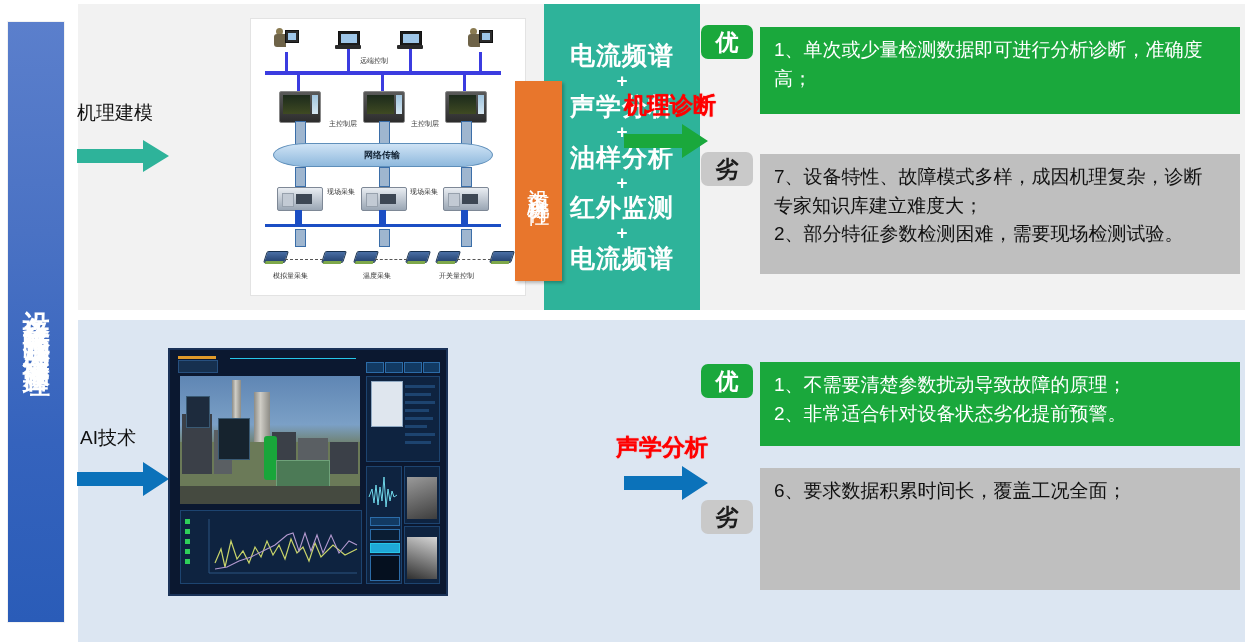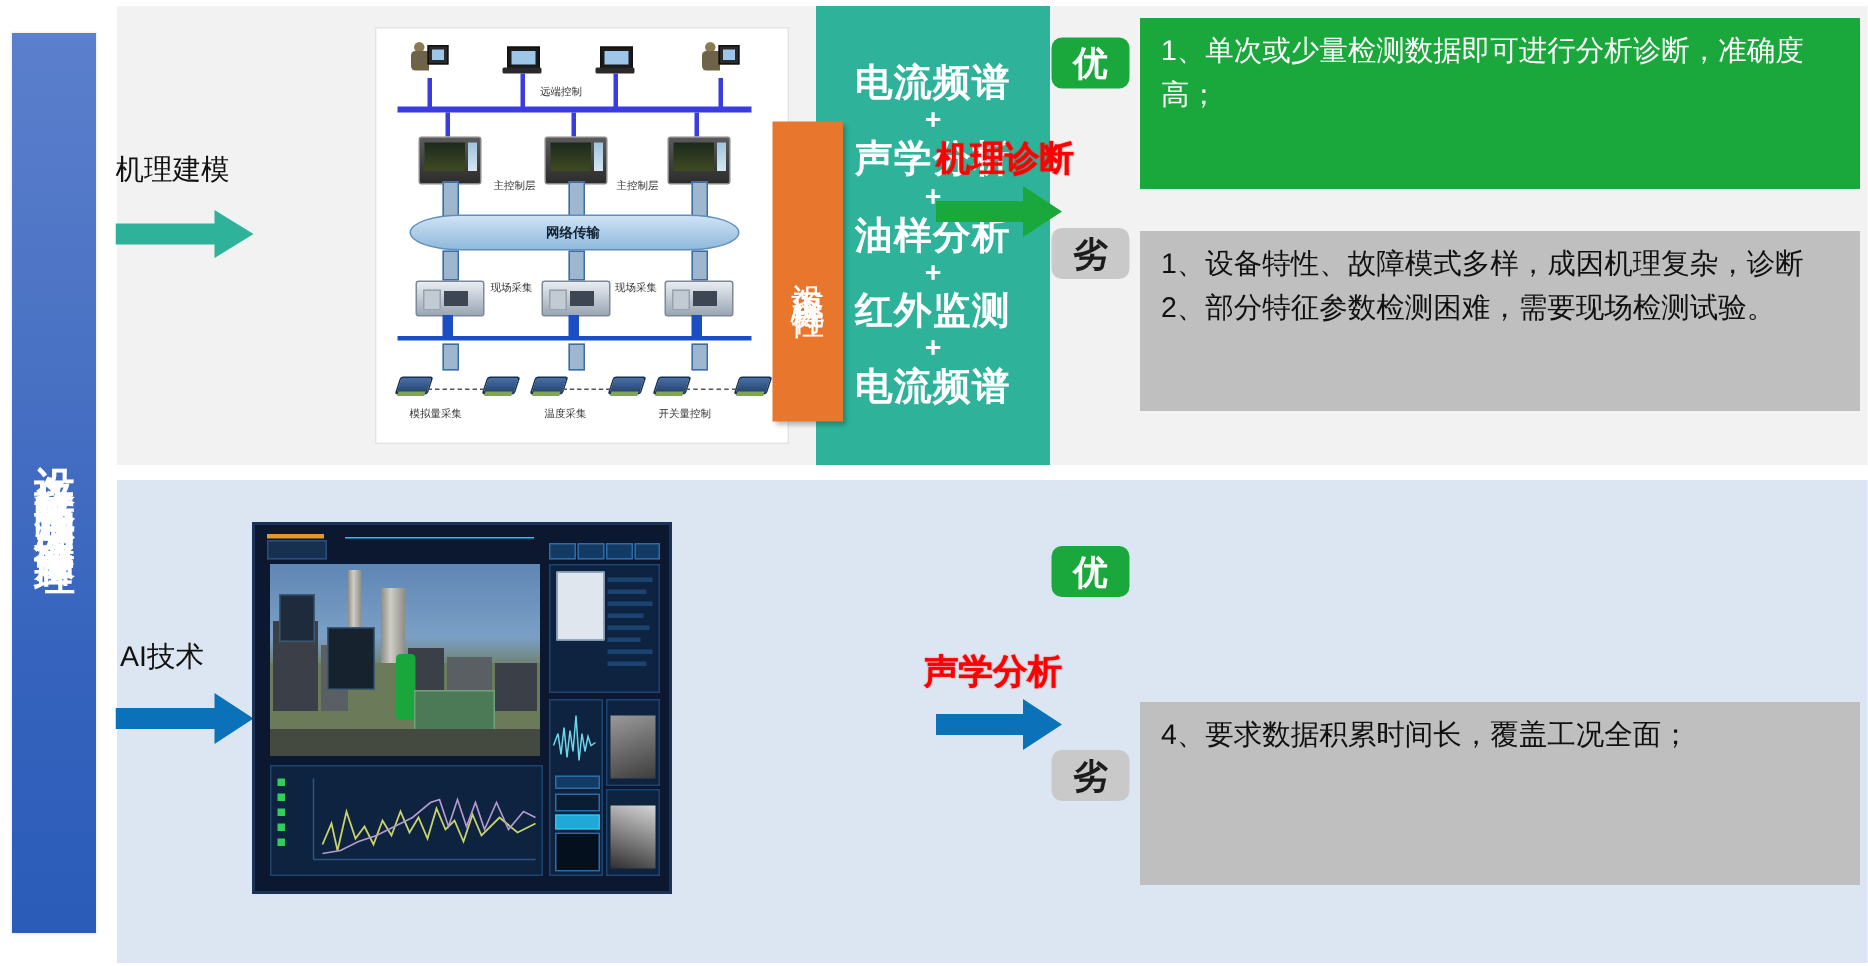--- a/index.html
+++ b/index.html
@@ -326,27 +326,28 @@
     <div class="diag-label" style="left:546px;top:86px;">机理诊断</div>
     <div class="arrow" style="left:546px;top:120px;">
       <svg width="84" height="34" viewBox="0 0 84 34">
           <path d="M0 10 H58 V0 L84 17 L58 34 V24 H0 Z" fill="#1aa83c"></path>
         </svg>
     </div>
 
     <div class="badge badge-good" style="left:623px;top:21px;">优</div>
     <div class="badge badge-bad" style="left:623px;top:148px;">劣</div>
 
-    <div class="box box-good" style="left:682px;top:8px;width:480px;height:114px;">
+    <div class="box box-good" style="left:682px;top:23px;width:480px;height:87px;">
       <p>1、单次或少量检测数据即可进行分析诊断，准确度</p>
       <p>高；</p>
     </div>
 
     <div class="box box-bad" style="left:682px;top:150px;width:480px;height:120px;">
-      <p>1、设备特性、故障模式多样，成因机理复杂，诊断</p>
+      <p>7、设备特性、故障模式多样，成因机理复杂，诊断</p>
+      <p>专家知识库建立难度大；</p>
       <p>2、部分特征参数检测困难，需要现场检测试验。</p>
     </div>
   </div>
 
   <div class="panel panel-bottom">
 
     <div class="in-label" style="left:2px;top:105px;">AI技术</div>
     <div class="arrow" style="left:-1px;top:142px;">
       <svg width="92" height="34" viewBox="0 0 92 34">
           <path d="M0 10 H66 V0 L92 17 L66 34 V24 H0 Z" fill="#0b72ba"></path>
@@ -427,19 +428,23 @@
     <div class="diag-label" style="left:538px;top:112px;">声学分析</div>
     <div class="arrow" style="left:546px;top:146px;">
       <svg width="84" height="34" viewBox="0 0 84 34">
           <path d="M0 10 H58 V0 L84 17 L58 34 V24 H0 Z" fill="#0b72ba"></path>
         </svg>
     </div>
 
     <div class="badge badge-good" style="left:623px;top:44px;">优</div>
     <div class="badge badge-bad" style="left:623px;top:180px;">劣</div>
 
+    <div class="box box-good" style="left:682px;top:42px;width:480px;height:84px;">
+      <p>1、不需要清楚参数扰动导致故障的原理；</p>
+      <p>2、非常适合针对设备状态劣化提前预警。</p>
+    </div>
 
     <div class="box box-bad" style="left:682px;top:148px;width:480px;height:122px;">
-      <p>4、要求数据积累时间长，覆盖工况全面；</p>
+      <p>6、要求数据积累时间长，覆盖工况全面；</p>
     </div>
   </div>
 
 </div>
 
 </body></html>

